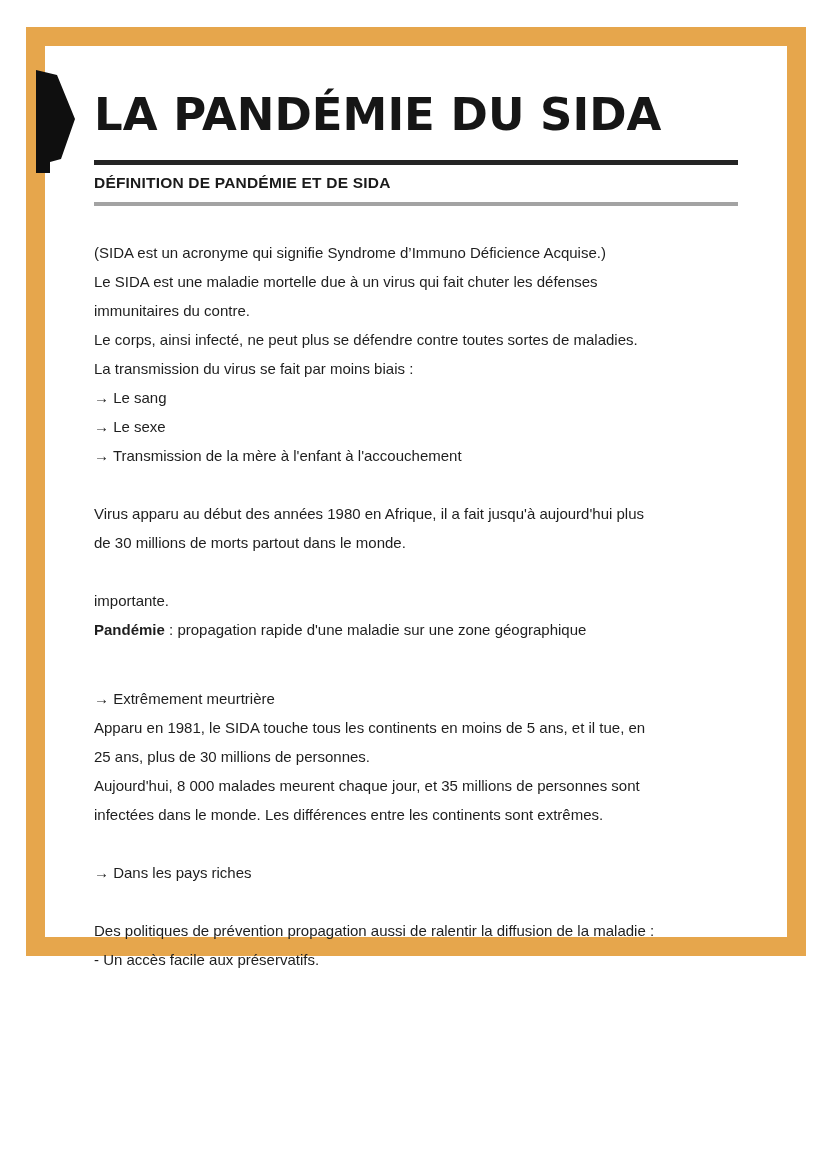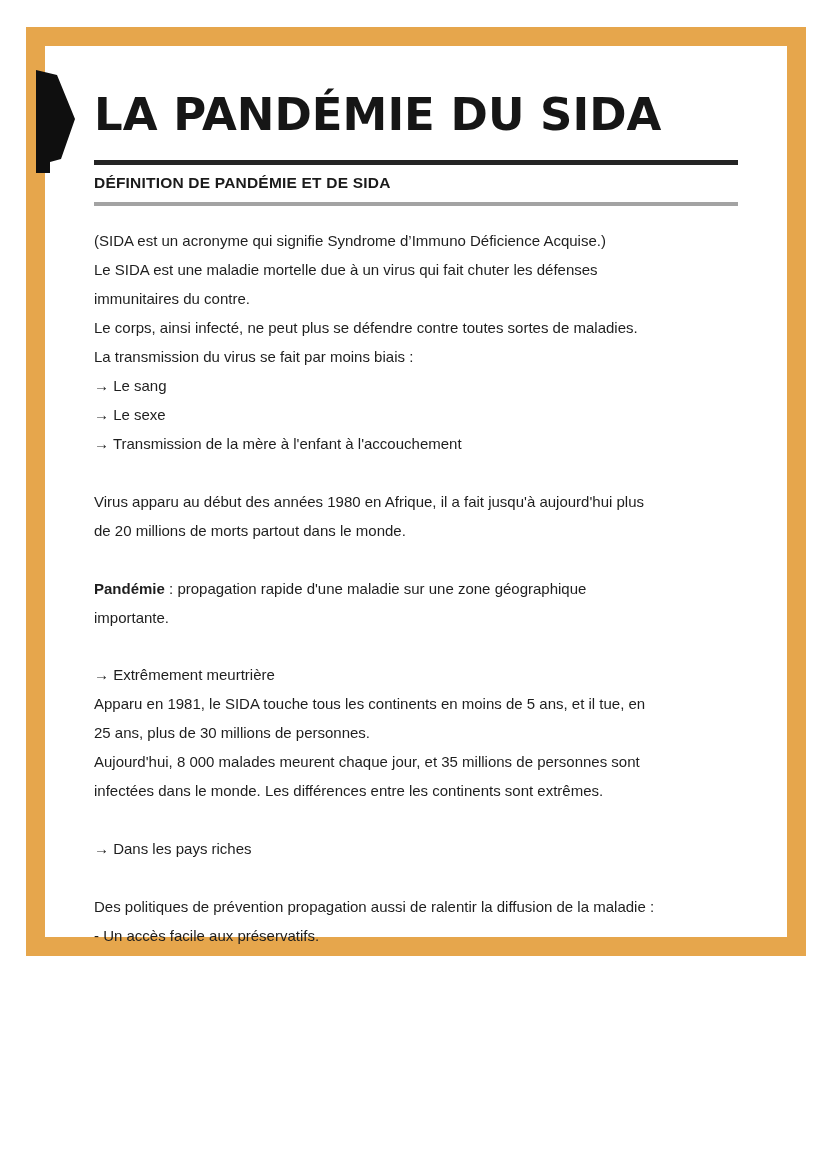--- a/index.html
+++ b/index.html
@@ -44,21 +44,21 @@
     border-top:5px solid #242424;
     border-bottom:4px solid #a3a3a3;
     padding:8px 0 10px 0;
     font-family:"Liberation Sans", sans-serif;
     font-weight:bold;
     font-size:15.5px;
     line-height:19px;
     letter-spacing:0.2px;
     color:#1b1b1b;
   }
-  .body { padding:20px 0 8px 0; }
+  .body { padding:20px 0 8px 0;margin-top:12px; }
   .line {
     height:29px;
     line-height:29px;
     font-size:15px;
     color:#1e1e1e;
     white-space:nowrap;
   }
   .line .b { font-weight:bold; }
   .blank { height:29px; }
 </style>
@@ -83,24 +83,24 @@
         <div class="line">(SIDA est un acronyme qui signifie Syndrome d’Immuno Déficience Acquise.)</div>
         <div class="line">Le SIDA est une maladie mortelle due à un virus qui fait chuter les défenses</div>
         <div class="line">immunitaires du contre.</div>
         <div class="line">Le corps, ainsi infecté, ne peut plus se défendre contre toutes sortes de maladies.</div>
         <div class="line">La transmission du virus se fait par moins biais :</div>
         <div class="line">→ Le sang</div>
         <div class="line">→ Le sexe</div>
         <div class="line">→ Transmission de la mère à l'enfant à l'accouchement</div>
         <div class="line blank"></div>
         <div class="line">Virus apparu au début des années 1980 en Afrique, il a fait jusqu'à aujourd'hui plus</div>
-        <div class="line">de 20 millions de morts partout dans le monde.</div>
+        <div class="line">de 30 millions de morts partout dans le monde.</div>
         <div class="line blank"></div>
+        <div class="line">importante.</div>
         <div class="line"><span class="b">Pandémie</span><span> : propagation rapide d'une maladie sur une zone géographique</span></div>
-        <div class="line">importante.</div>
       </div>
     </section>
 
     <section class="block">
       <div class="body">
         <div class="line">→ Extrêmement meurtrière</div>
         <div class="line">Apparu en 1981, le SIDA touche tous les continents en moins de 5 ans, et il tue, en</div>
         <div class="line">25 ans, plus de 30 millions de personnes.</div>
         <div class="line">Aujourd'hui, 8 000 malades meurent chaque jour, et 35 millions de personnes sont</div>
         <div class="line">infectées dans le monde. Les différences entre les continents sont extrêmes.</div>

